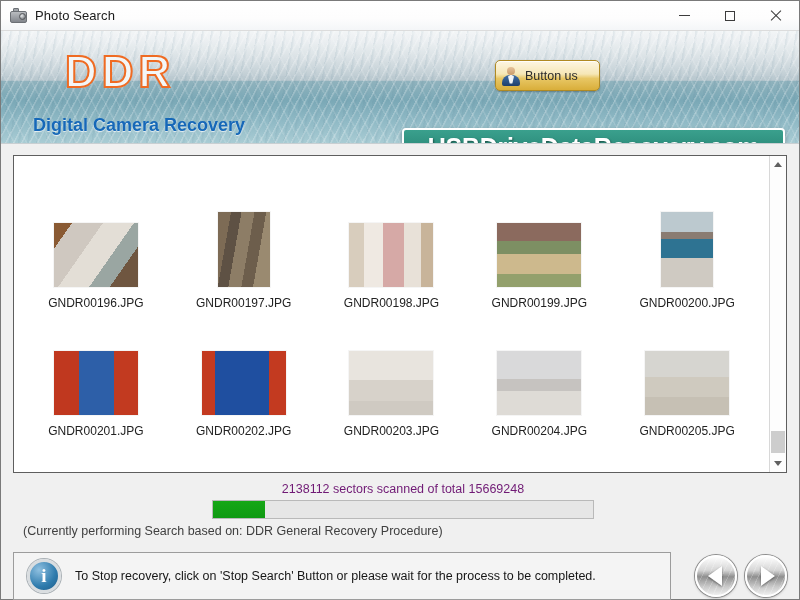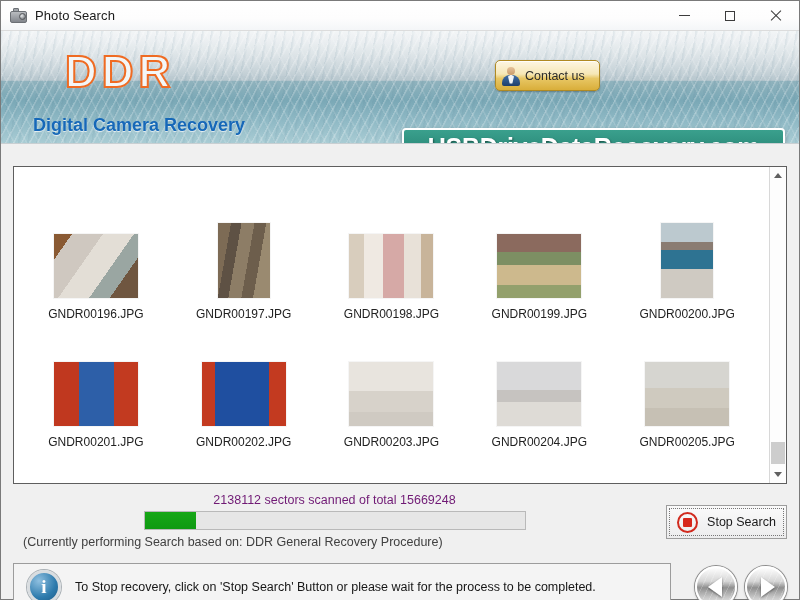--- a/index.html
+++ b/index.html
@@ -128,21 +128,21 @@
     display:flex;align-items:center;justify-content:center;box-sizing:border-box;
   }
   .url-text{
     font-size:25px;font-weight:bold;color:#ffffff;letter-spacing:-.3px;
     text-shadow:1px 1px 2px rgba(0,0,0,.45);
   }
 
   
   .body-area{
     flex:1;background:#f0f0f0;position:relative;
-    padding:22px 12px 0 12px;box-sizing:border-box;
+    padding:11px 12px 0 12px;box-sizing:border-box;
     display:flex;flex-direction:column;
   }
   .thumb-panel{
     height:318px;min-height:318px;background:#ffffff;
     border:1px solid #5e5e5e;box-sizing:border-box;
     display:flex;position:relative;
   }
   .thumb-grid{
     flex:1;display:flex;flex-direction:column;justify-content:flex-start;
     padding:26px 8px 0 8px;box-sizing:border-box;
@@ -270,21 +270,21 @@
     <div class="hl"></div>
     <div class="streaks"></div>
     <div class="ddr-logo">DDR</div>
     <div class="tagline">Digital Camera Recovery</div>
     <div class="contact-btn">
       <div class="contact-avatar">
         <div class="body"></div>
           <div class="shirt"></div>
           <div class="head"></div>
       </div>
-      <div class="contact-label">Contact us</div>
+      <div class="contact-label">Button us</div>
     </div>
     <div class="url-banner">
       <div class="url-text">USBDriveDataRecovery.com</div>
     </div>
   </div>
 
   <div class="body-area">
 
     <div class="thumb-panel">
       <div class="thumb-grid">
@@ -351,26 +351,20 @@
     </div>
 
     <div class="progress-area">
       <div class="progress-left">
         <div class="scan-text">2138112 sectors scanned of total 15669248</div>
         <div class="pbar">
           <div class="pbar-fill" style="width:13.6%"></div>
         </div>
         <div class="proc-text">(Currently performing Search based on:  DDR General Recovery Procedure)</div>
       </div>
-      <div class="stop-btn">
-        <div class="stop-icon">
-            <i></i>
-          </div>
-        <div class="stop-label">Stop Search</div>
-      </div>
     </div>
 
   </div>
 
   <div class="footer">
     <div class="info-bar">
       <div class="info-icon">
           <span>i</span>
         </div>
       <div class="info-text">To Stop recovery, click on 'Stop Search' Button or please wait for the process to be completed.</div>

